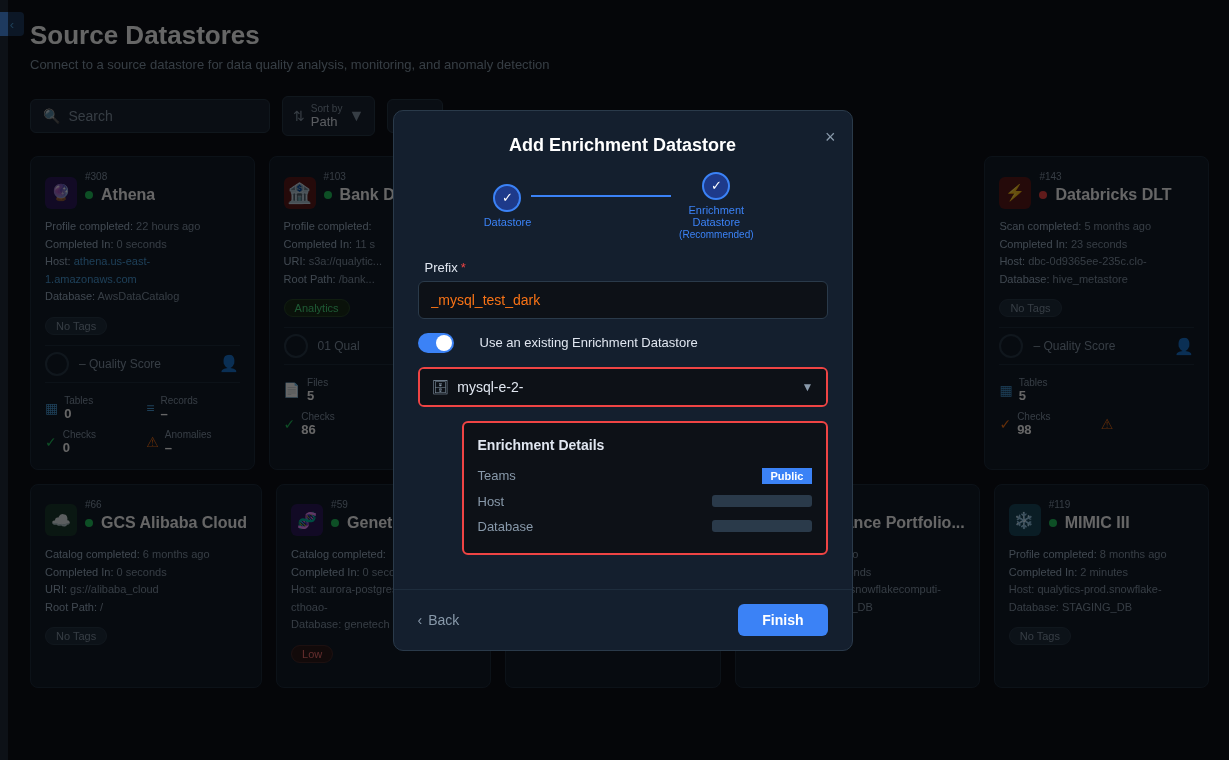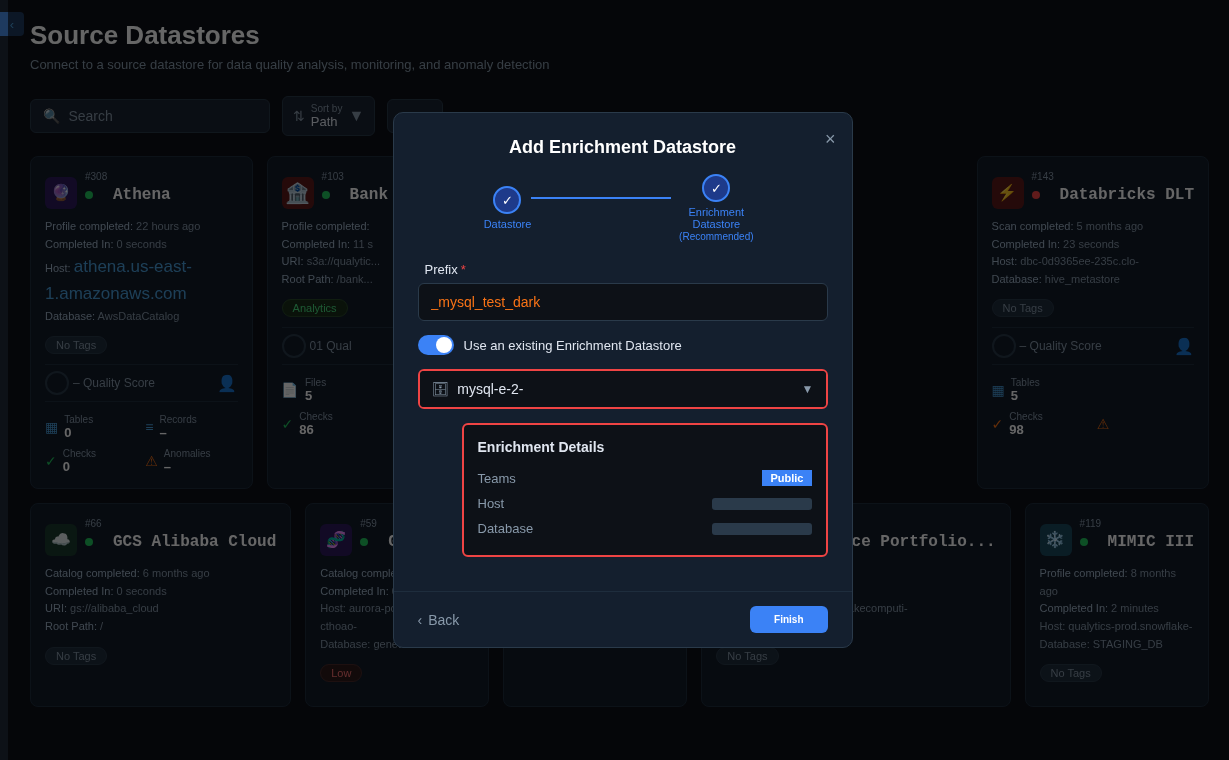--- a/index.html
+++ b/index.html
@@ -126,23 +126,22 @@
 
     .card-id {
       font-size: 10px;
       color: #8899aa;
       margin-bottom: 4px;
     }
 
     .card-name-row {
       display: flex;
       align-items: center;
-      gap: 20px;
+      gap: 8px;
       margin-bottom: 10px;
-      font-family: Liberation Mono, monospace;
     }
 
     .status-dot {
       width: 8px;
       height: 8px;
       border-radius: 50%;
       flex-shrink: 0;
     }
 
     .dot-green { background: #22c55e; }
@@ -206,21 +205,21 @@
       justify-content: space-between;
       margin-bottom: 12px;
       padding: 6px 0;
       border-top: 1px solid #1e2d3d;
       border-bottom: 1px solid #1e2d3d;
     }
 
     .quality-score-label {
       display: flex;
       align-items: center;
-      gap: 4px;
+      gap: 10px;
       font-size: 12px;
       color: #8899aa;
     }
 
     .score-circle {
       width: 24px;
       height: 24px;
       border-radius: 50%;
       border: 2px solid #2a3a4a;
       display: flex;
@@ -374,21 +373,21 @@
       border-radius: 6px;
       padding: 10px 12px;
       color: #f97316;
       font-size: 14px;
       margin-bottom: 14px;
     }
 
     .toggle-row {
       display: flex;
       align-items: center;
-      gap: 10px;
+      gap: 26px;
       margin-bottom: 14px;
     }
 
     .toggle {
       width: 36px;
       height: 20px;
       background: #3b82f6;
       border-radius: 10px;
       position: relative;
       cursor: pointer;
@@ -512,21 +511,21 @@
       font-size: 14px;
       cursor: pointer;
     }
 
     .finish-btn {
       background: #3b82f6;
       border: none;
       border-radius: 6px;
       padding: 8px 24px;
       color: white;
-      font-size: 10px;
+      font-size: 14px;
       font-weight: 600;
       cursor: pointer;
     }
 
     
     .bottom-row {
       margin-top: 14px;
     }
   </style>
 </head>
@@ -566,21 +565,21 @@
           <div class="card-id">#308</div>
           <div class="card-name-row">
             <span class="status-dot dot-green"></span>
             <span class="card-name">Athena</span>
           </div>
         </div>
       </div>
       <div class="card-meta">
         <div><span>Profile completed:</span> 22 hours ago</div>
         <div><span>Completed In:</span> 0 seconds</div>
-        <div><span>Host:</span> <a style="color:#4a9eda; font-size:17px;">athena.us-east-1.amazonaws.com</a></div>
+        <div><span>Host:</span> <a style="color:#4a9eda; font-size:11px;">athena.us-east-1.amazonaws.com</a></div>
         <div><span>Database:</span> AwsDataCatalog</div>
       </div>
       <span class="card-tag">No Tags</span>
       <div class="quality-score-row">
         <div class="quality-score-label">
           <div class="score-circle"></div>
           <span>– Quality Score</span>
         </div>
         <span style="color:#4a9eda;">👤</span>
       </div>

